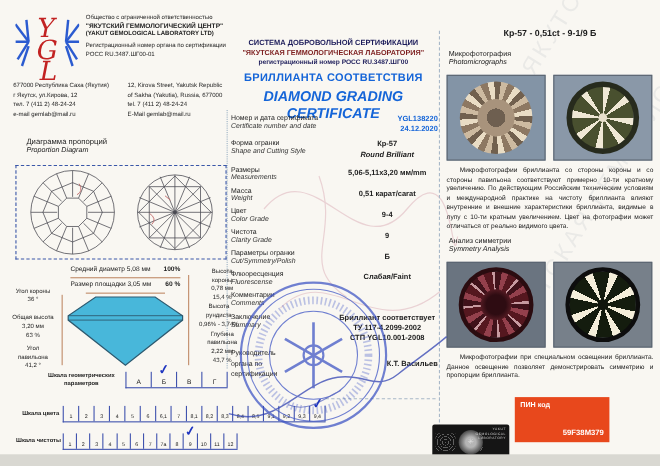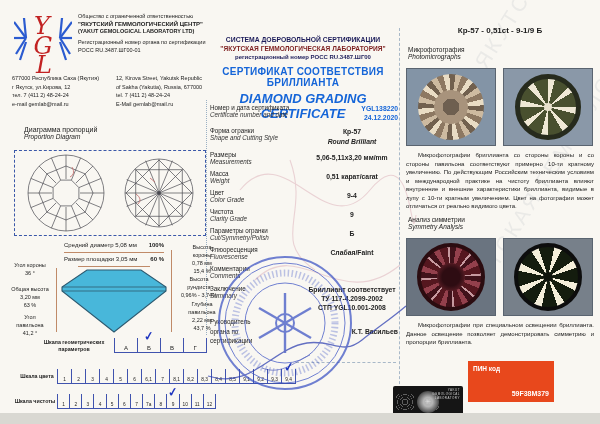--- a/index.html
+++ b/index.html
@@ -136,22 +136,21 @@
 of Sakha (Yakutia), Russia, 677000
 tel. 7 (411 2) 48-24-24
 E-Mail gemlab@mail.ru</div>
 
   <div class="abs c-head">
     <div class="c-l1">СИСТЕМА ДОБРОВОЛЬНОЙ СЕРТИФИКАЦИИ</div>
     <div class="c-l2">"ЯКУТСКАЯ ГЕММОЛОГИЧЕСКАЯ ЛАБОРАТОРИЯ"</div>
     <div class="c-l3">регистрационный номер РОСС RU.3487.ШГ00</div>
   </div>
   <div class="abs c-title">
-    <div class="c-t1">СЕРТИФИКАТ СООТВЕТСТВИЯ</div>
-    <div class="c-t1">БРИЛЛИАНТА</div>
+    <div class="c-t1">БРИЛЛИАНТА СООТВЕТСТВИЯ</div>
     <div class="c-t2">DIAMOND GRADING CERTIFICATE</div>
   </div>
 
   <div class="abs fields">
     <div class="frow">
       <div class="flabel">
           <div class="ru">Номер и дата сертификата</div>
           <div class="en">Certificate number and date</div>
         </div>
       <div class="fval blue">

